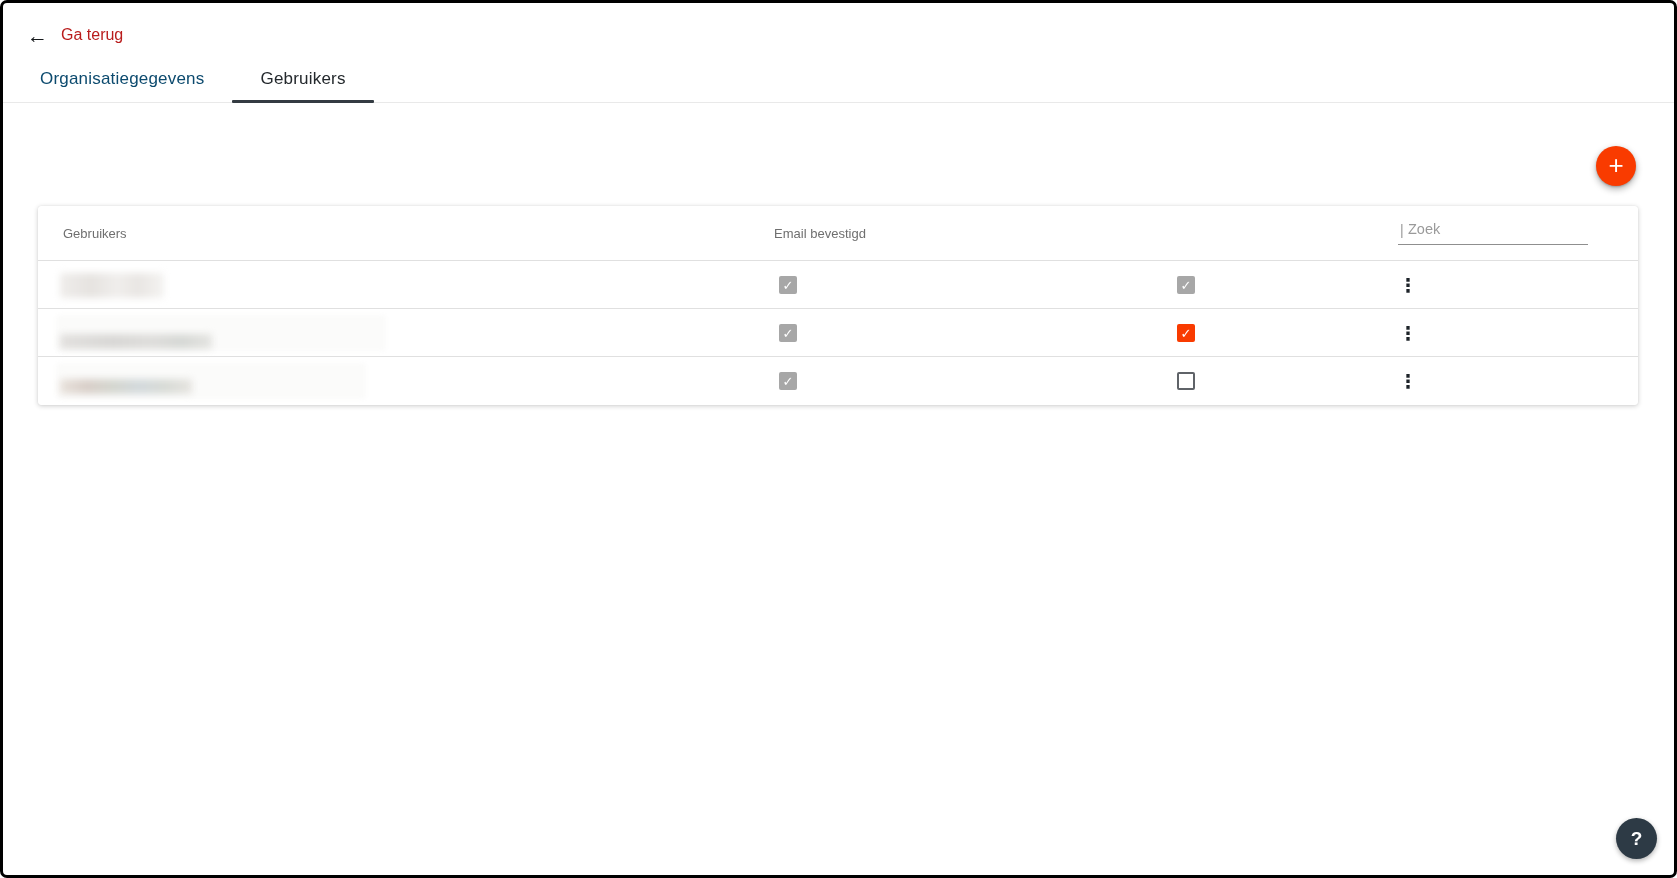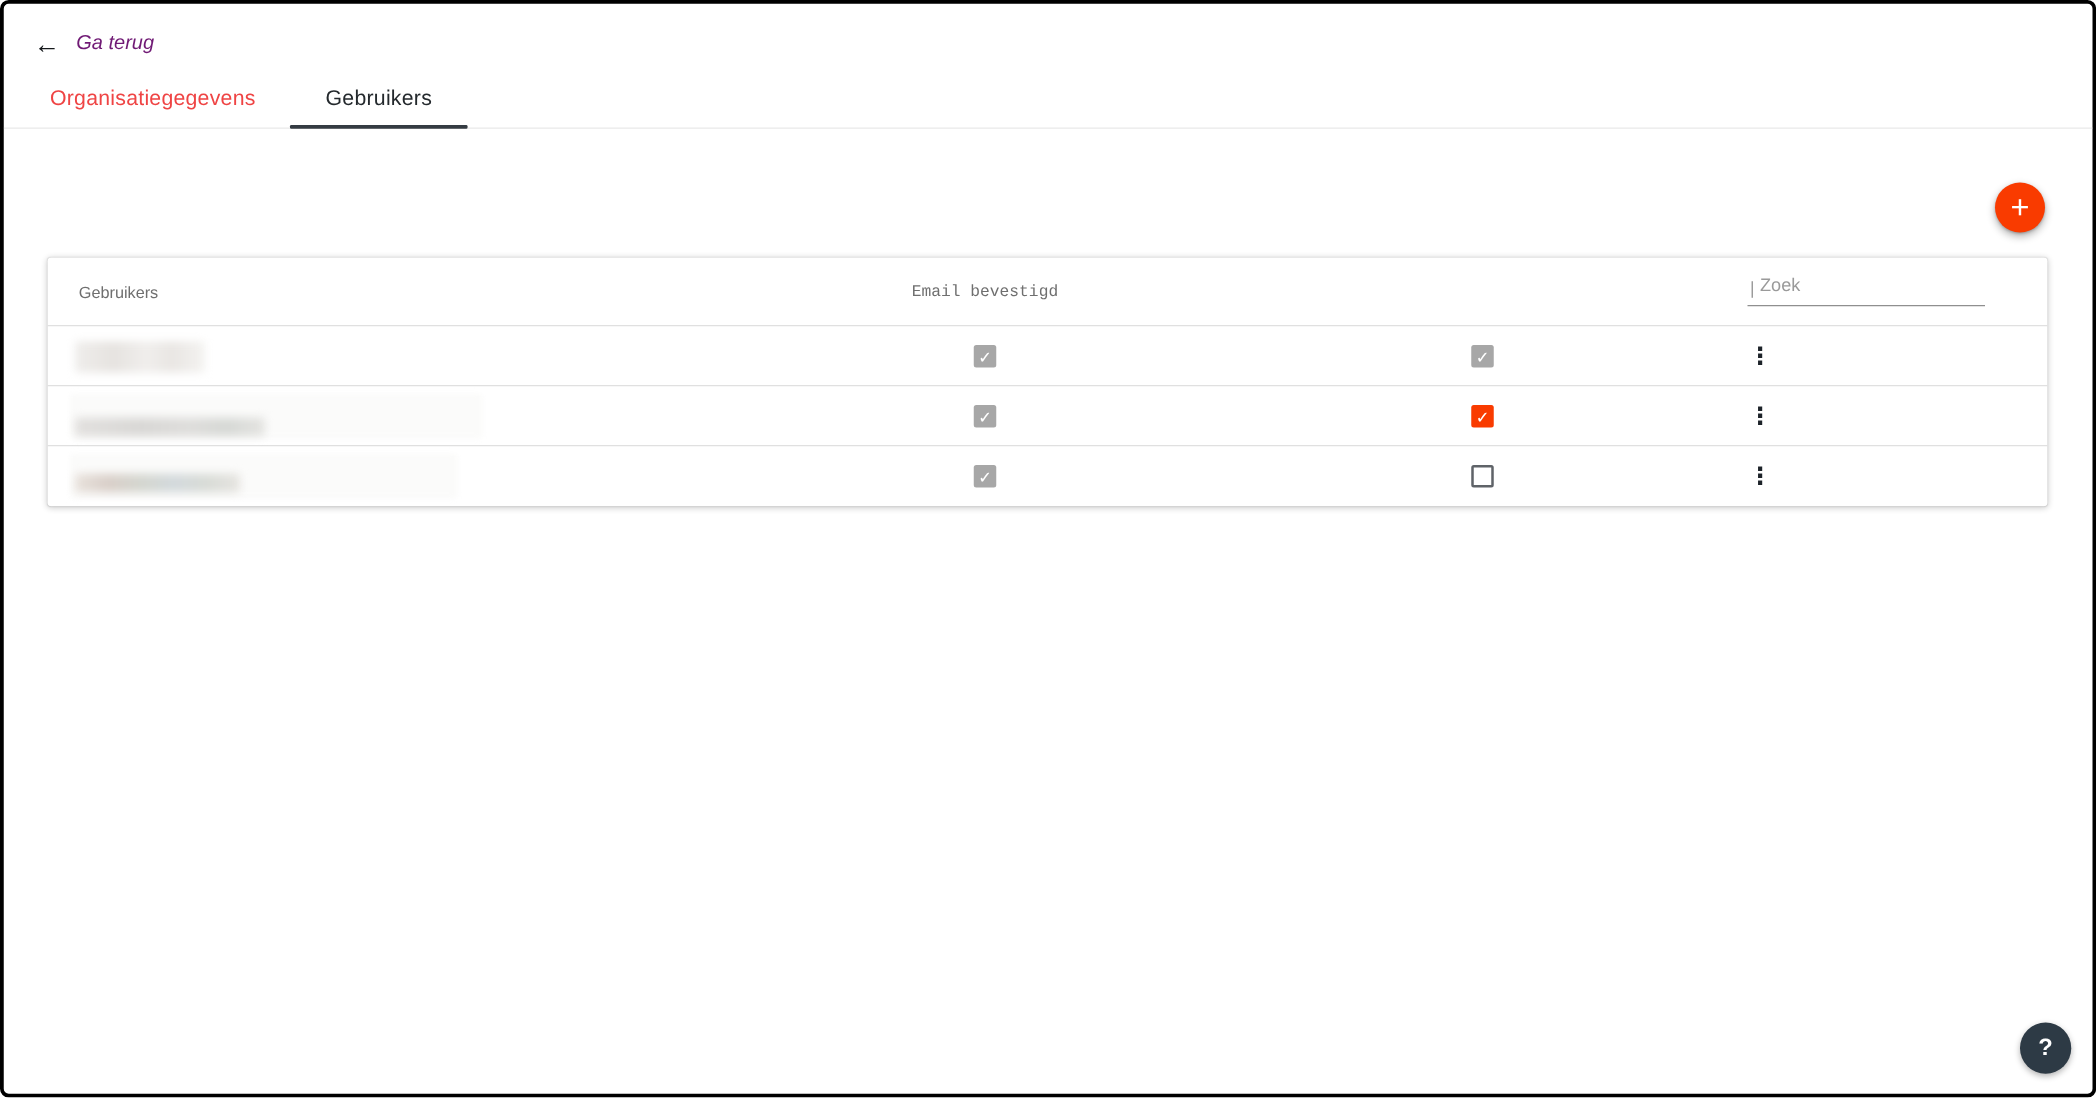--- a/index.html
+++ b/index.html
@@ -8,31 +8,31 @@
     position:relative; width:1677px; height:878px;
     border:3px solid #000; border-radius:7px; background:#fff; overflow:hidden;
   }
 
   
   .back-link {
     position:absolute; left:24px; top:19px; height:26px;
     display:flex; align-items:center; gap:13px; cursor:pointer;
   }
   .back-arrow { font-size:21px; color:#15181b; line-height:1; }
-  .back-label { font-size:16px; font-weight:500; color:#701a75;font-style:italic; }
+  .back-label { font-size:16px; font-weight:500; color:#b91c1c; }
 
   
   .tabbar {
     position:absolute; left:0; top:52px; width:100%; height:48px;
     display:flex; align-items:stretch; padding-left:9px;
     border-bottom:1px solid #e9e9e9;
   }
   .tab {
     position:relative; display:flex; align-items:center; justify-content:center;
-    padding:0 28px; cursor:pointer; font-size:17px; color:#ef4444; letter-spacing:.2px;
+    padding:0 28px; cursor:pointer; font-size:17px; color:#0c4a6e; letter-spacing:.2px;
   }
   .tab[data-active="true"] { color:#24292d; font-weight:500; }
   .tab[data-active="true"]::after {
     content:""; position:absolute; left:0; right:0; bottom:-1px; height:3px;
     background:#343b42; border-radius:1px;
   }
 
   
   .fab {
     position:absolute; left:1593px; top:143px; width:40px; height:40px;
@@ -46,21 +46,21 @@
   
   .card {
     position:absolute; left:35px; top:203px; width:1600px;
     background:#fff; border-radius:3px;
     box-shadow:0 1px 5px rgba(0,0,0,.2), 0 0 1px rgba(0,0,0,.12);
   }
   .thead { position:relative; height:55px; border-bottom:1px solid #e0e0e0; }
   .th { position:absolute; top:0; height:55px; display:flex; align-items:center;
         font-size:13px; color:#6f6f6f; }
   .th-users    { left:25px; }
-  .th-email    { left:600px; width:300px; justify-content:center;font-family:Liberation Mono, monospace; }
+  .th-email    { left:632px; width:300px; justify-content:center; }
   .th-owner    { left:1048px; width:200px; justify-content:center; }
 
   .search-wrap { position:absolute; right:50px; top:11px; width:190px; height:30px; }
   .search-caret { position:absolute; left:2px; top:5px; font-size:14px; color:#9a9a9a; pointer-events:none; }
   .search-input {
     width:190px; height:28px; border:none; outline:none;
     border-bottom:1px solid #8f8f8f; background:transparent;
     font-family:"Liberation Sans","DejaVu Sans",sans-serif;
     font-size:14.5px; color:#737373; padding:0 0 4px 10px;
   }

